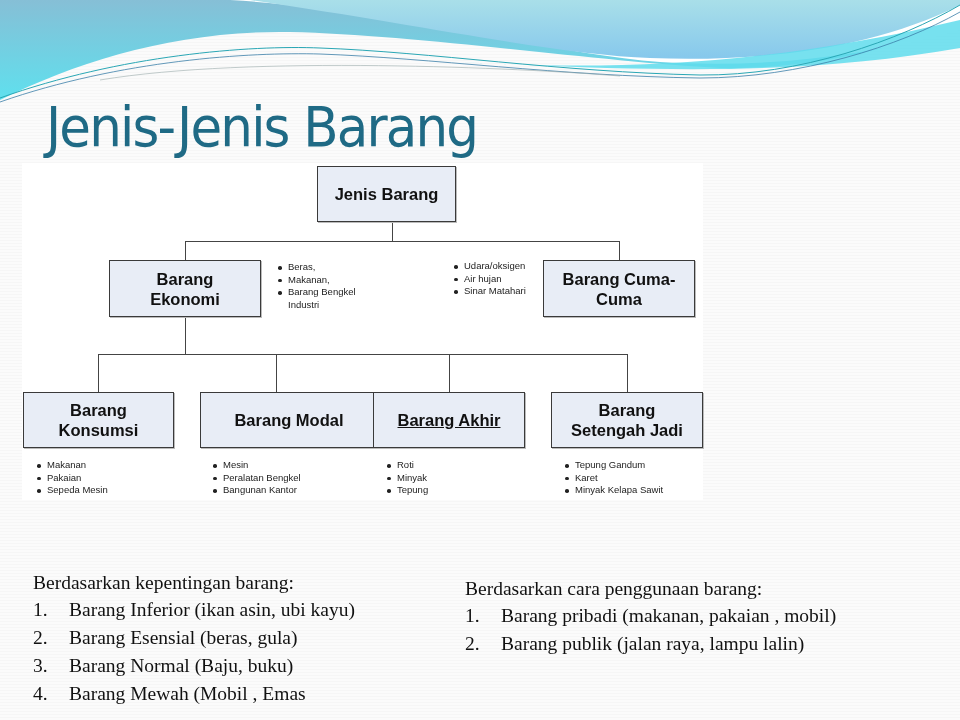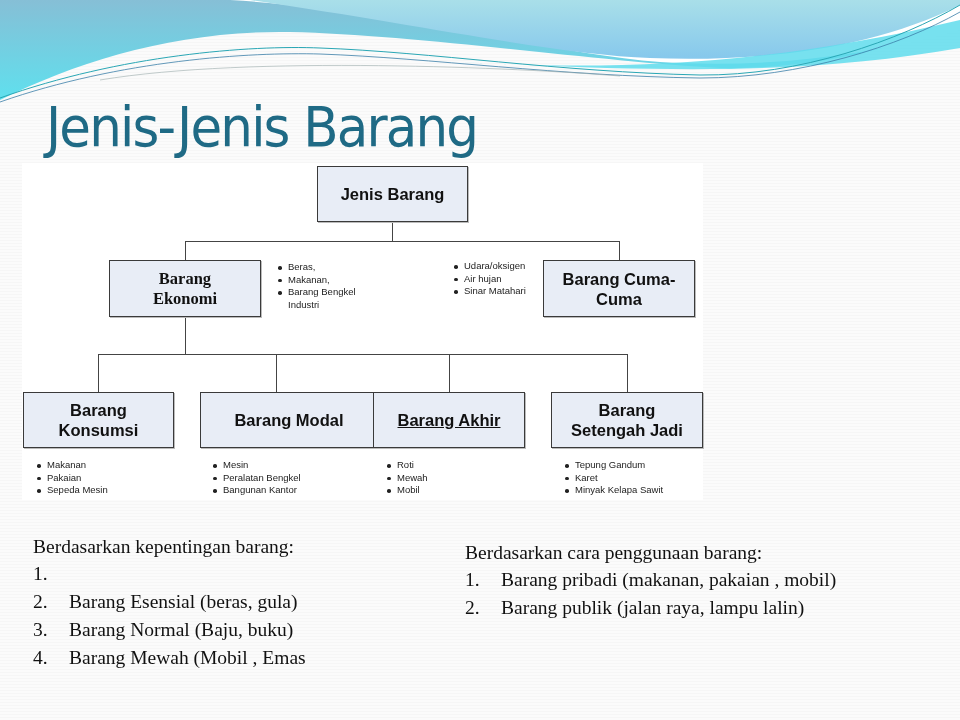--- a/index.html
+++ b/index.html
@@ -31,21 +31,21 @@
     position: absolute; margin: 0; padding: 0; list-style: none;
     font-size: 9.5px; line-height: 12.5px; color: #222;
   }
   .bullets li { position: relative; padding-left: 12px; }
   .bullets li::before {
     content: ""; position: absolute; left: 2px; top: 5px; width: 3.5px; height: 3.5px;
     border-radius: 50%; background: #222;
   }
   .textblock {
     position: absolute; font-family: "Liberation Serif", serif; font-size: 19.5px;
-    line-height: 24px; color: #111;
+    line-height: 24px; color: #111; margin-top: 36px;
   }
   .textblock .heading { white-space: nowrap; }
   .textblock ol { margin: 0; padding: 0; list-style: none; }
   .textblock li { white-space: nowrap; display: flex; }
   .textblock .num { width: 36px; display: inline-block; }
 </style>
 </head>
 <body>
 
 <svg class="wave" viewBox="0 0 960 120" preserveAspectRatio="none">
@@ -77,25 +77,25 @@
   <div class="line" style="left:163px; top:78px; width:1px; height:19px;"></div>
   <div class="line" style="left:597px; top:78px; width:1px; height:19px;"></div>
 
   <div class="line" style="left:163px; top:154px; width:1px; height:37px;"></div>
   <div class="line" style="left:76px; top:191px; width:529px; height:1px;"></div>
   <div class="line" style="left:76px; top:191px; width:1px; height:38px;"></div>
   <div class="line" style="left:254px; top:191px; width:1px; height:38px;"></div>
   <div class="line" style="left:427px; top:191px; width:1px; height:38px;"></div>
   <div class="line" style="left:605px; top:191px; width:1px; height:38px;"></div>
 
-  <div class="node" style="left:295px; top:3px; width:151px; height:56px;">
+  <div class="node" style="left:295px; top:3px; width:139px; height:56px;">
     <span>Jenis Barang</span>
   </div>
 
-  <div class="node" style="left:87px; top:97px; width:152px; height:57px;font-family:Liberation Serif, serif;">
+  <div class="node" style="left:87px; top:97px; width:152px; height:57px;">
     <span style="display:block; width:100px;">Barang Ekonomi</span>
   </div>
   <ul class="bullets" style="left:254px; top:98px; width:110px;">
     <li>Beras,</li>
     <li>Makanan,</li>
     <li style="width:86px;">Barang Bengkel Industri</li>
   </ul>
 
   <ul class="bullets" style="left:430px; top:97px; width:92px;">
     <li>Udara/oksigen</li>
@@ -122,39 +122,40 @@
     <li>Mesin</li>
     <li>Peralatan Bengkel</li>
     <li>Bangunan Kantor</li>
   </ul>
 
   <div class="node" style="left:351px; top:229px; width:152px; height:56px;text-decoration:underline;">
     <span>Barang Akhir</span>
   </div>
   <ul class="bullets" style="left:363px; top:296px; width:100px;">
     <li>Roti</li>
-    <li>Mewah</li>
-    <li>Mobil</li>
+    <li>Minyak</li>
+    <li>Tepung</li>
   </ul>
 
   <div class="node" style="left:529px; top:229px; width:152px; height:56px;">
     <span style="display:block; width:130px;">Barang Setengah Jadi</span>
   </div>
   <ul class="bullets" style="left:541px; top:296px; width:140px;">
     <li>Tepung Gandum</li>
     <li>Karet</li>
     <li>Minyak Kelapa Sawit</li>
   </ul>
 </div>
 
 <div class="textblock" style="left:33px; top:535px;">
   <div class="heading" style="margin-bottom:3px;">Berdasarkan kepentingan barang:</div>
   <ol>
     <li style="margin-bottom:4px;">
         <span class="num">1.</span>
+        <span>Barang Inferior (ikan asin, ubi kayu)</span>
       </li>
     <li style="margin-bottom:4px;">
         <span class="num">2.</span>
         <span>Barang Esensial (beras, gula)</span>
       </li>
     <li style="margin-bottom:4px;">
         <span class="num">3.</span>
         <span>Barang Normal (Baju, buku)</span>
       </li>
     <li>

